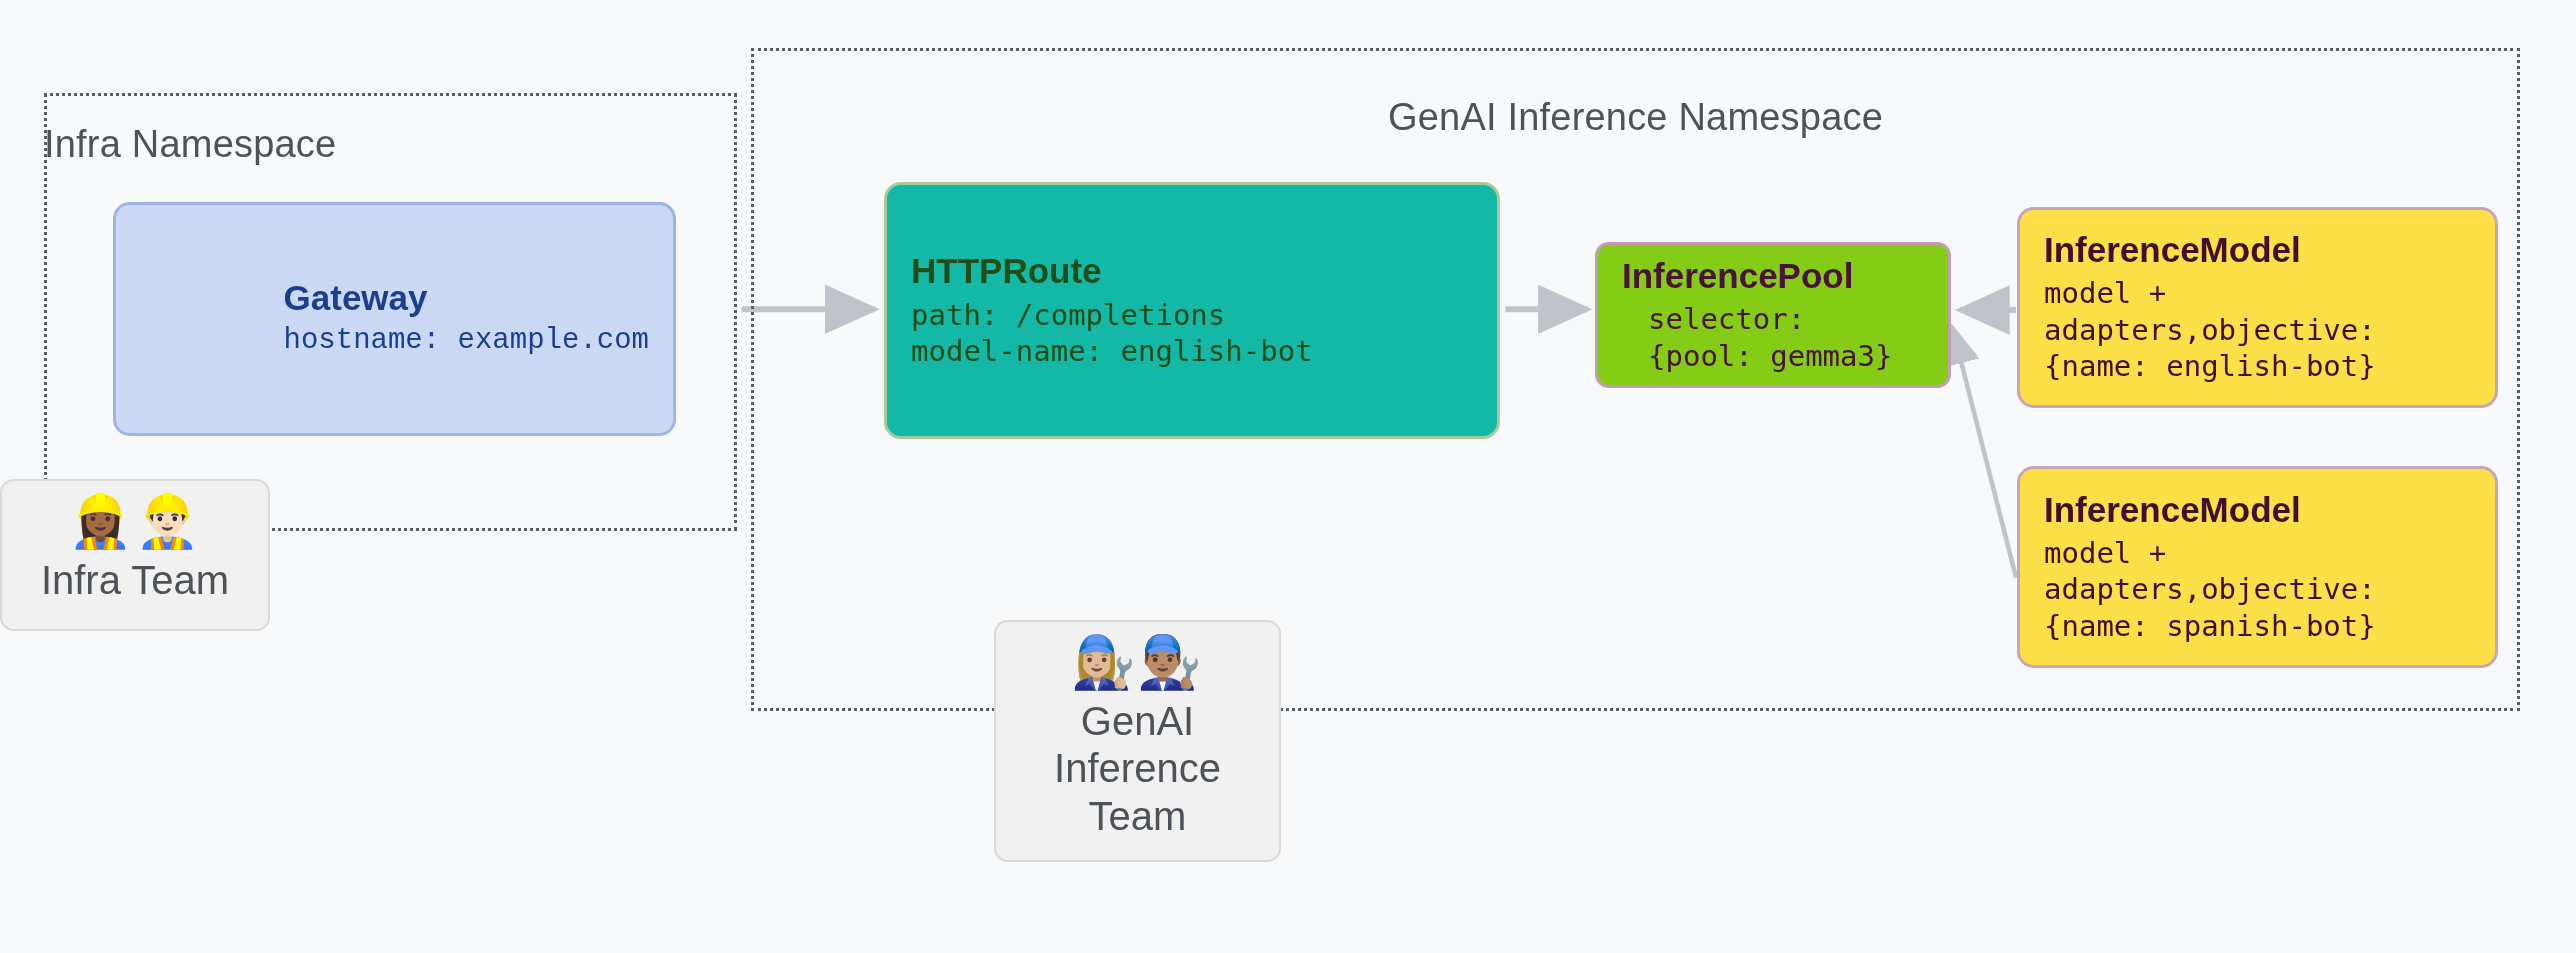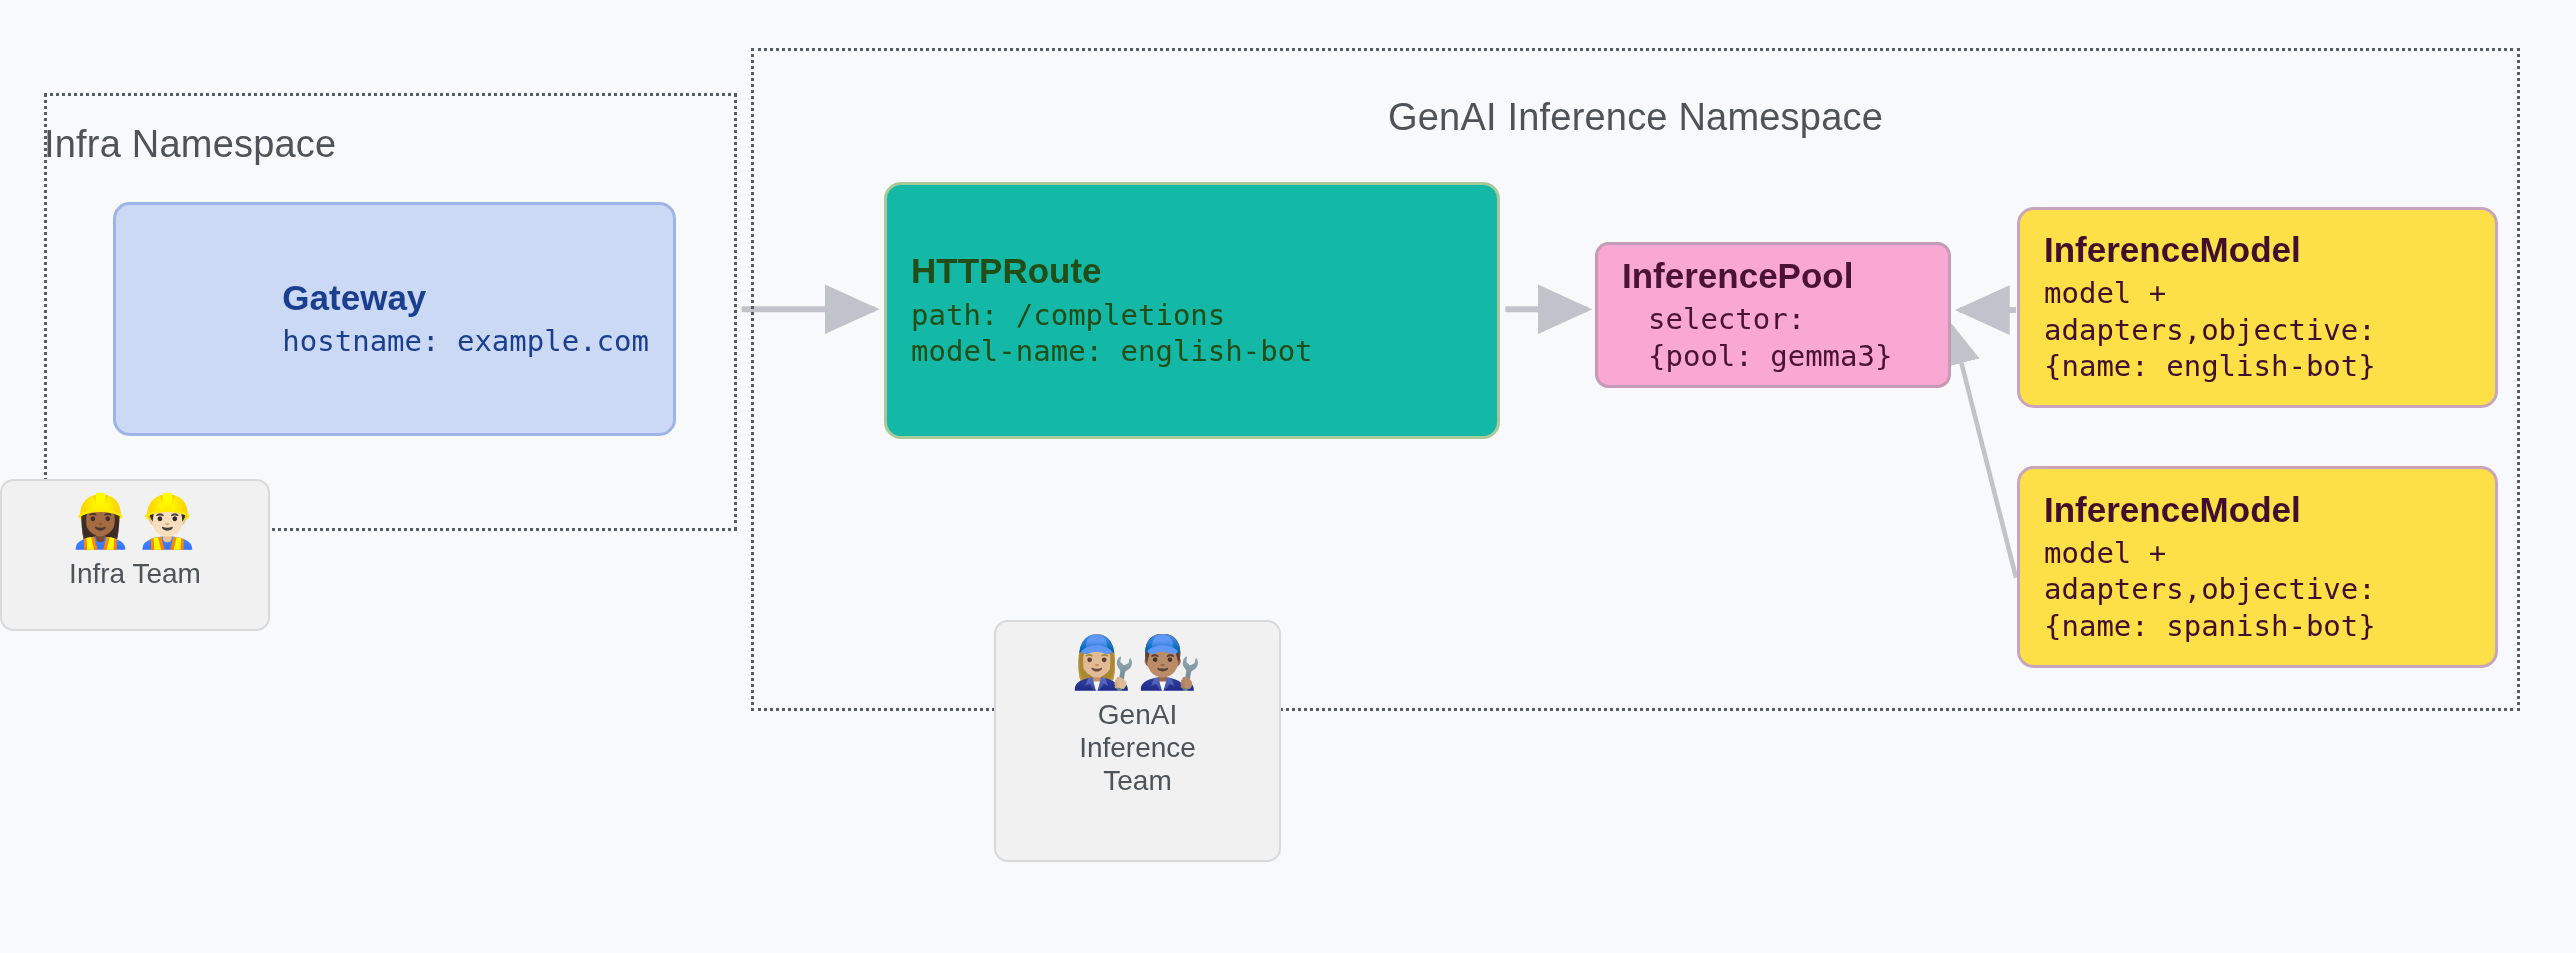--- a/index.html
+++ b/index.html
@@ -54,32 +54,32 @@
     line-height:1.26;
     white-space:pre;
   }
 
   .box-gateway{
     background:#ccd9f4;
     border-color:#9db4e8;
     align-items:flex-end;
   }
   .box-gateway .title{color:#1b3f8f;}
-  .box-gateway .code{color:#1b3f8f;}
+  .box-gateway .code{color:#1b3f8f;font-family:Liberation Mono, monospace;}
 
   .box-route{
     background:#14b8a6;
     border-color:#a9c99b;
     border-radius:17px;
   }
   .box-route .title{color:#234d16;}
   .box-route .code{color:#234d16;}
 
   .box-pool{
-    background:#f9a8d4;
+    background:#84cc16;
     border-color:#c49bb6;
   }
   .box-pool .title{color:#4a1236;}
   .box-pool .code{color:#4a1236;margin-left:26px;}
 
   .box-model{
     background:#fde047;
     border-color:#c9a4bd;
   }
   .box-model .title{color:#3f0f2c;}
@@ -100,21 +100,21 @@
   }
   .team .faces{
     font-size:52px;
     line-height:1;
     letter-spacing:1.5px;
     white-space:nowrap;
     font-family:"DejaVu Sans",sans-serif;
   }
   .team .team-label{
     margin-top:10.6px;
-    font-size:28px;
+    font-size:40px;
     color:#4d5358;
     text-align:center;
     line-height:1.18;
     white-space:pre-line;
   }
 </style>
 </head>
 <body>
 
 <div class="canvas">

